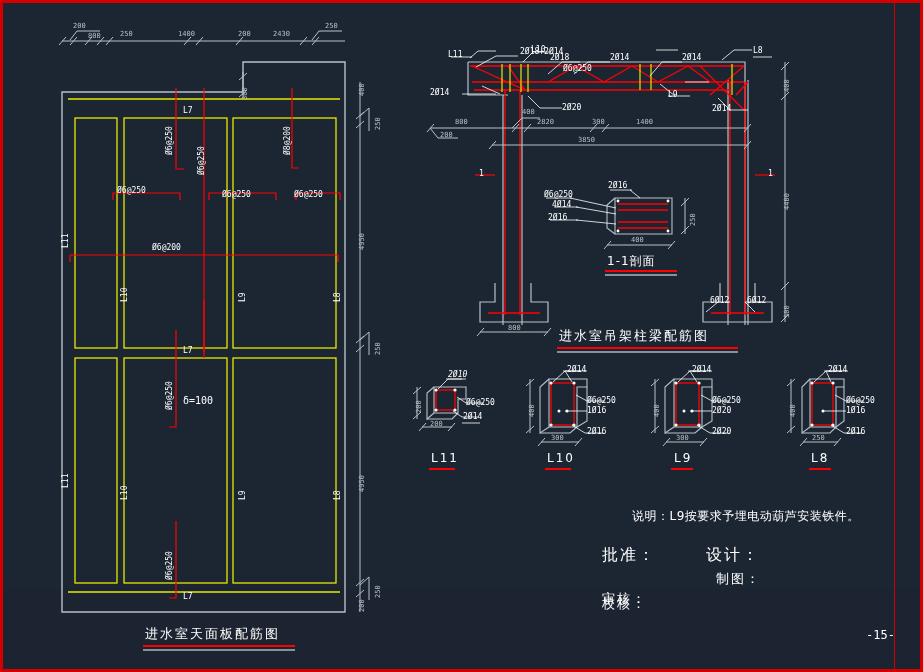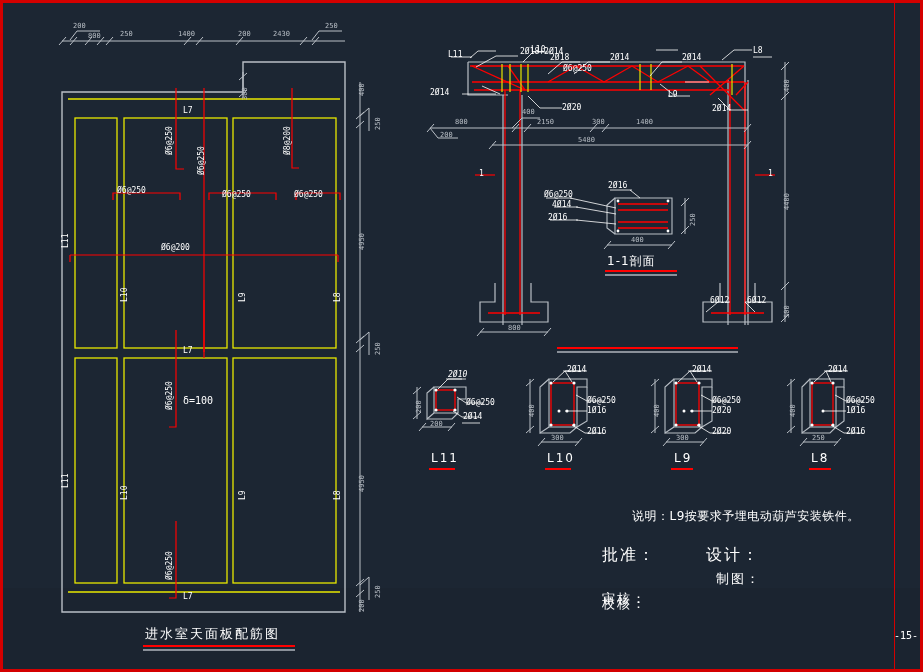--- a/index.html
+++ b/index.html
@@ -148,21 +148,21 @@
 
     <div class="txt rot90" style="left:333px;top:302px;">L8</div>
     <div class="txt rot90" style="left:333px;top:500px;">L8</div>
 
     <div class="txt rot90" style="left:165px;top:155px;">Ø6@250</div>
     <div class="txt rot90" style="left:197px;top:175px;">Ø6@250</div>
     <div class="txt rot90" style="left:283px;top:155px;">Ø8@200</div>
     <div class="txt" style="left:117px;top:186px;">Ø6@250</div>
     <div class="txt" style="left:222px;top:190px;">Ø6@250</div>
     <div class="txt" style="left:294px;top:190px;">Ø6@250</div>
-    <div class="txt" style="left:161px;top:243px;">Ø6@200</div>
+    <div class="txt" style="left:152px;top:243px;">Ø6@200</div>
     <div class="txt rot90" style="left:165px;top:410px;">Ø6@250</div>
     <div class="txt rot90" style="left:165px;top:580px;">Ø6@250</div>
 
     <div class="txt" style="left:183px;top:396px;font-size:10px;">δ=100</div>
 
     <div class="title-cn" style="left:145px;top:625px;">进水室天面板配筋图</div>
     <div class="ul-red" style="left:143px;top:645px;width:152px;"></div>
     <div class="ul-gray" style="left:143px;top:649px;width:152px;"></div>
   </div>
 
@@ -343,24 +343,24 @@
     <div class="txt" style="left:30px;top:88px;">2Ø14</div>
     <div class="txt" style="left:163px;top:64px;">Ø6@250</div>
     <div class="txt" style="left:162px;top:103px;">2Ø20</div>
     <div class="txt" style="left:268px;top:90px;">L9</div>
     <div class="txt" style="left:312px;top:104px;">2Ø14</div>
     <div class="txt" style="left:310px;top:296px;">6Ø12</div>
     <div class="txt" style="left:347px;top:296px;">6Ø12</div>
 
     <div class="dim" style="left:55px;top:118px;">800</div>
     <div class="dim" style="left:122px;top:108px;">400</div>
-    <div class="dim" style="left:137px;top:118px;">2150</div>
+    <div class="dim" style="left:137px;top:118px;">2820</div>
     <div class="dim" style="left:192px;top:118px;">300</div>
     <div class="dim" style="left:236px;top:118px;">1400</div>
-    <div class="dim" style="left:178px;top:136px;">5480</div>
+    <div class="dim" style="left:178px;top:136px;">3850</div>
     <div class="dim" style="left:40px;top:131px;">200</div>
 
     <div class="dim rot90" style="left:383px;top:92px;">400</div>
     <div class="dim rot90" style="left:383px;top:210px;">4400</div>
     <div class="dim rot90" style="left:383px;top:318px;">500</div>
 
     <div class="txt" style="left:79px;top:169px;color:#ffffff;">1</div>
     <div class="txt" style="left:368px;top:169px;color:#ffffff;">1</div>
 
     <div class="dim" style="left:108px;top:324px;">800</div>
@@ -369,20 +369,21 @@
     <div class="txt" style="left:152px;top:200px;">4Ø14</div>
     <div class="txt" style="left:148px;top:213px;">2Ø16</div>
     <div class="txt" style="left:208px;top:181px;">2Ø16</div>
     <div class="dim" style="left:231px;top:236px;">400</div>
     <div class="dim rot90" style="left:289px;top:226px;">250</div>
 
     <div class="title-cn" style="left:207px;top:253px;font-size:12px;letter-spacing:1px;">1-1剖面</div>
     <div class="ul-red" style="left:205px;top:270px;width:72px;"></div>
     <div class="ul-gray" style="left:205px;top:274px;width:72px;"></div>
 
+    <div class="title-cn" style="left:159px;top:327px;">进水室吊架柱梁配筋图</div>
     <div class="ul-red" style="left:157px;top:347px;width:181px;"></div>
     <div class="ul-gray" style="left:157px;top:351px;width:181px;"></div>
   </div>
 
   <div class="abs" style="left:400px;top:365px;width:523px;height:115px;">
 
     <div class="abs" style="left:0;top:0;width:130px;height:115px;">
       <svg width="130" height="115">
         <g stroke="#b9bfc6" stroke-width="1.1" fill="none">
           <path d="M34,22 L66,22 L66,34 L58,34 L58,48 L34,48 Z"></path>
@@ -576,15 +577,15 @@
   <div class="title-cn" style="left:632px;top:508px;font-size:12px;letter-spacing:0.5px;">说明：L9按要求予埋电动葫芦安装铁件。</div>
 
   <div class="abs" style="left:598px;top:545px;width:260px;height:80px;">
     <div class="title-cn" style="left:4px;top:0px;font-size:16px;">批准：</div>
     <div class="title-cn" style="left:108px;top:0px;font-size:16px;">设计：</div>
     <div class="title-cn" style="left:4px;top:25px;font-size:13px;margin-top:20px;">审核：</div>
     <div class="title-cn" style="left:118px;top:25px;font-size:13px;">制图：</div>
     <div class="title-cn" style="left:4px;top:50px;font-size:13px;">校核：</div>
   </div>
 
-  <div class="txt" style="left:866px;top:631px;font-size:10px;color:#ffffff;margin-left:28px;">-15-</div>
+  <div class="txt" style="left:866px;top:631px;font-size:12px;color:#ffffff;">-15-</div>
 
 </div>
 
 </body></html>

